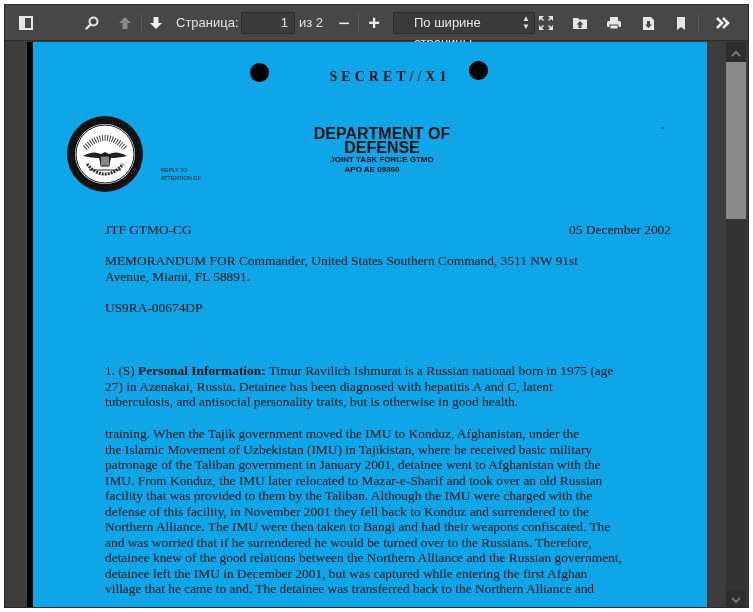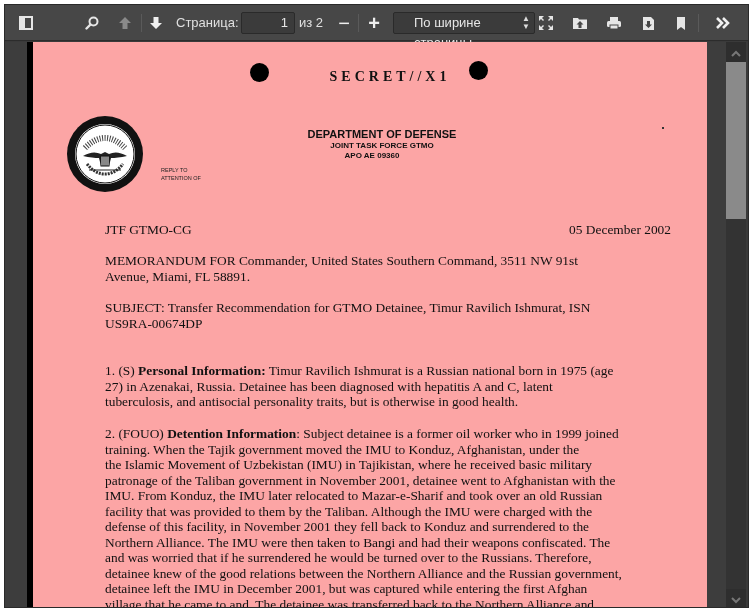--- a/index.html
+++ b/index.html
@@ -12,34 +12,34 @@
   .tb { position: absolute; top: 0; height: 36px; display: flex; align-items: center; justify-content: center; }
   .tb svg { display: block; }
   .sep { position: absolute; top: 9px; width: 1px; height: 18px; background: #2a2a2a; border-right: 1px solid #5a5a5a; }
   .label { position: absolute; top: 0; height: 36px; line-height: 36px; color: #e0e0e0; font-size: 13px; }
   .pageinput { position: absolute; top: 7px; left: 236px; width: 54px; height: 22px; background: #3b3b3b; border: 1px solid #2a2a2a; color: #e6e6e6; font-size: 13px; text-align: right; padding-right: 6px; line-height: 20px; border-radius: 2px; font-family: "Liberation Sans", sans-serif; }
   .zoomselect { position: absolute; top: 7px; left: 388px; width: 142px; height: 22px; background: #3b3b3b; border: 1px solid #2a2a2a; color: #e6e6e6; font-size: 13px; line-height: 20px; padding-left: 20px; border-radius: 2px; }
   .zoomselect .arrows { position: absolute; right: 4px; top: 2px; font-size: 8px; line-height: 8px; color: #ddd; text-align: center; }
 
   .viewer { position: absolute; left: 0; top: 37px; width: 722px; height: 567px; background: #3d3d3d; }
   .page-shadow { position: absolute; left: 22px; top: 0; width: 6px; height: 567px; background: #000; }
-  .page { position: absolute; left: 28px; top: 0; width: 674px; height: 567px; background: #fca5a5; overflow: hidden; color: #111; }
+  .page { position: absolute; left: 28px; top: 0; width: 674px; height: 567px; background: #0ea5e9; overflow: hidden; color: #111; }
 
   .scrollbar { position: absolute; left: 721px; top: 37px; width: 20px; height: 567px; background: #333; }
   .sb-up { position: absolute; left: 0; top: 0; width: 20px; height: 20px; background: #2e2e2e; display:flex; align-items:center; justify-content:center; }
   .sb-thumb { position: absolute; left: 0; top: 20px; width: 20px; height: 157px; background: #8a8a8a; }
   .sb-down { position: absolute; left: 0; bottom: 0; width: 20px; height: 20px; background: #2e2e2e; display:flex; align-items:center; justify-content:center; }
 
   
   .dot { position: absolute; width: 19px; height: 19px; border-radius: 50%; background: #000; }
   .classif { position: absolute; left: 0; width: 674px; top: 27px; text-align: center; font-family: "Liberation Serif", serif; font-weight: bold; font-size: 14px; letter-spacing: 4px; padding-left: 40px; }
   .seal { position: absolute; left: 32px; top: 72px; width: 80px; height: 80px; }
   .reply { position: absolute; left: 128px; top: 124px; font-size: 5.5px; line-height: 8px; color: #222; letter-spacing: 0; }
   .dod-head { position: absolute; left: 256px; top: 85px; text-align: center; width: 186px; font-weight: bold; }
-  .dod-head .t1 { font-size: 11px; line-height: 14px; }
+  .dod-head .t1 { font-size: 16px; line-height: 14px; }
   .dod-head .t2 { font-size: 8px; line-height: 10px; }
   .speck { position: absolute; left: 629px; top: 85px; width: 2px; height: 2px; background: #333; }
 
   .serif { font-family: "Liberation Serif", serif; font-size: 13.4px; line-height: 15.6px; color: #111; }
   .line-row { position: absolute; left: 72px; width: 548px; }
   .date { position: absolute; right: 54px; }
   .para { position: absolute; left: 72px; width: 552px; white-space: nowrap; }
   .para div { height: 15.5px; }
   b { font-weight: bold; }
 </style>
@@ -198,39 +198,35 @@
         <span>JTF GTMO-CG</span>
         <span class="date" style="right:-18px;">05 December 2002</span>
       </div>
 
       <div class="serif para" style="top:211px;">
         <div>MEMORANDUM FOR Commander, United States Southern Command, 3511 NW 91st</div>
         <div>Avenue, Miami, FL 58891.</div>
       </div>
 
       <div class="serif para" style="top:258px;">
-        <div>SUBJECT:  Transfer Recommendation for GTMO Detainee, Timur Ravilich Ishmurat, ISN</div>
         <div>US9RA-00674DP</div>
       </div>
 
       <div class="serif para" style="top:321px;">
         <div>
           <span>1.  (S) </span><b>Personal Information:</b><span> Timur Ravilich Ishmurat is a Russian national born in 1975 (age</span>
         </div>
         <div>27) in Azenakai, Russia.  Detainee has been diagnosed with hepatitis A and C,  latent</div>
         <div>tuberculosis, and antisocial personality traits, but is otherwise in good health.</div>
       </div>
 
       <div class="serif para" style="top:384px;">
-        <div>
-          <span>2.  (FOUO) </span><b>Detention Information</b><span>: Subject detainee is a former oil worker who in 1999 joined</span>
-        </div>
         <div>training.  When the Tajik government moved the IMU to Konduz, Afghanistan, under the</div>
         <div>the Islamic Movement of Uzbekistan (IMU) in Tajikistan, where he received basic military</div>
-        <div>patronage of the Taliban government in November 2001, detainee went to Afghanistan with the</div>
+        <div>patronage of the Taliban government in January 2001, detainee went to Afghanistan with the</div>
         <div>IMU.  From Konduz, the IMU later relocated to Mazar-e-Sharif and took over an old Russian</div>
         <div>facility that was provided to them by the Taliban.  Although the IMU were charged with the</div>
         <div>defense of this facility, in November 2001 they fell back to Konduz and surrendered to the</div>
         <div>Northern Alliance.  The IMU were then taken to Bangi and had their weapons confiscated.  The</div>
         <div>and was worried that if he surrendered he would be turned over to the Russians.  Therefore,</div>
         <div>detainee knew of the good relations between the Northern Alliance and the Russian government,</div>
         <div>detainee left the IMU in December 2001, but was captured while entering the first Afghan</div>
         <div>village that he came to and. The detainee was transferred back to the Northern Alliance and</div>
       </div>
 

